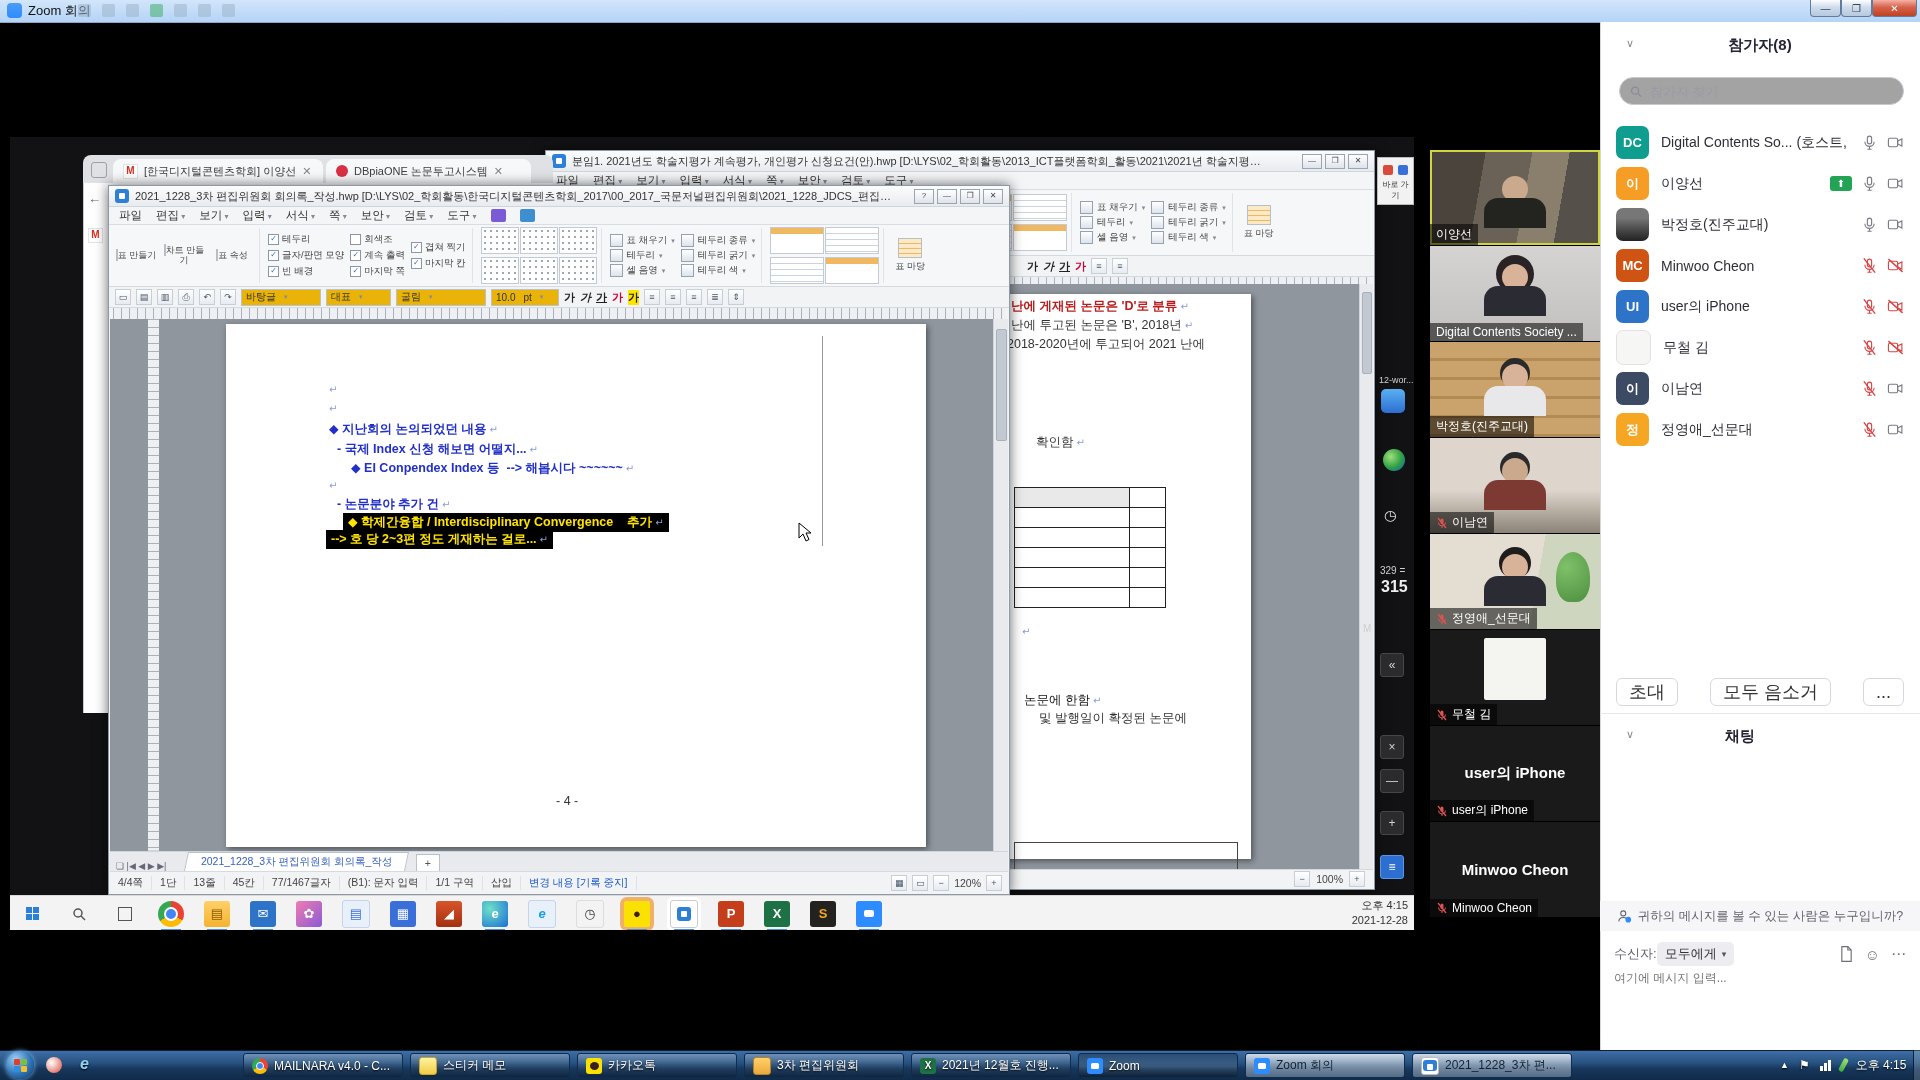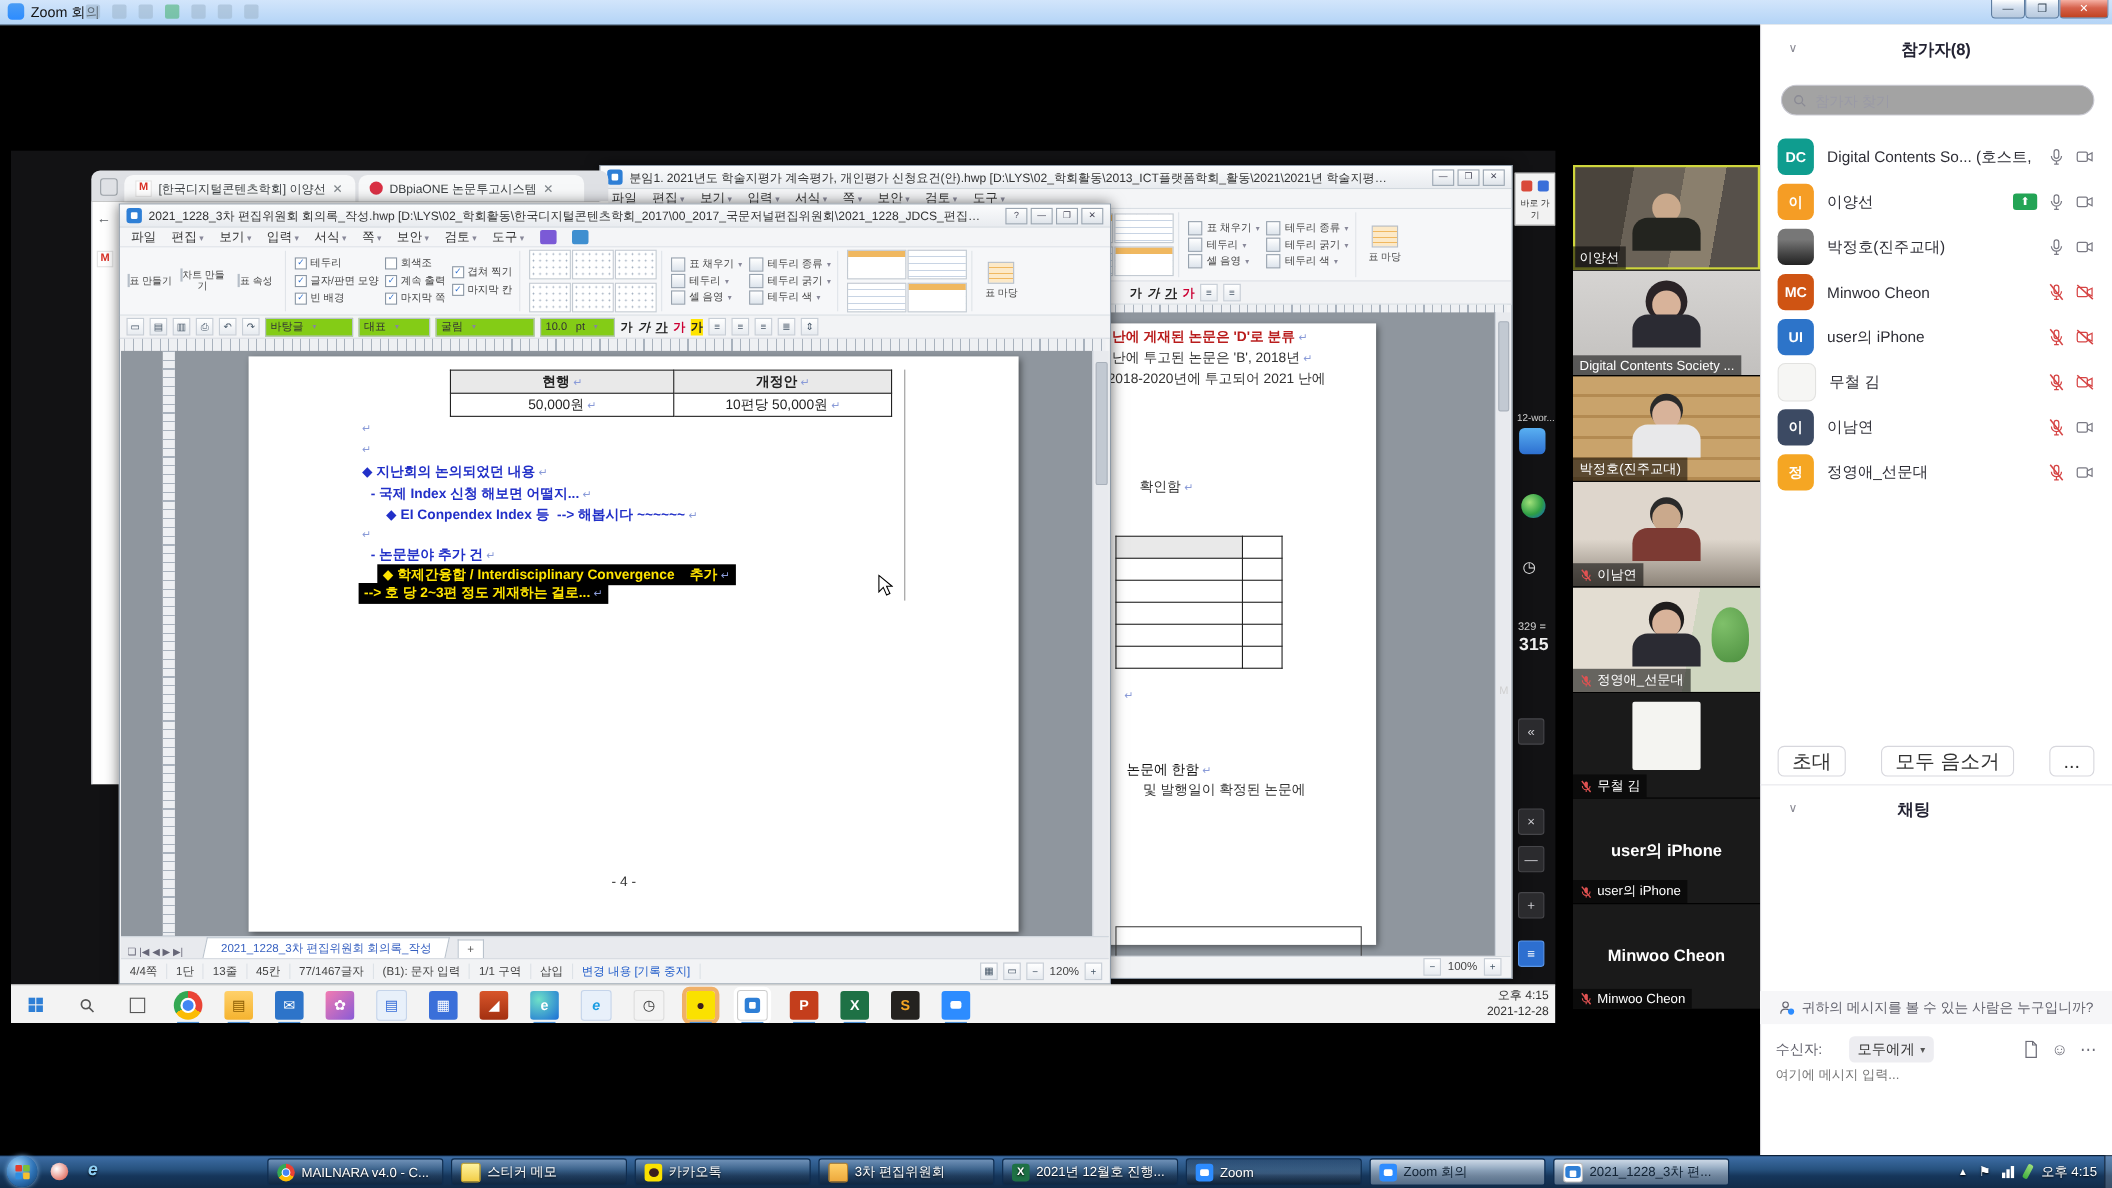--- a/index.html
+++ b/index.html
@@ -91,21 +91,21 @@
       repeating-linear-gradient(#fff 0 5px,#c8d4e4 5px 6px),repeating-linear-gradient(90deg,#ffffffcc 0 9px,#c8d4e4cc 9px 10px)}
   .stylegrid.hd{background:linear-gradient(#f0b860 0 6px,#fff 6px),repeating-linear-gradient(#0000 0 5px,#c8d4e4 5px 6px)}
   .ddcol{display:flex;flex-direction:column;justify-content:center;gap:2px}
   .dditem{display:flex;align-items:center;gap:4px;font-size:9.5px;color:#444;white-space:nowrap}
   .dditem .sw{width:11px;height:11px;border:1px solid #97a2ae;background:linear-gradient(#fff,#dde4ec)}
   .dditem::after{content:"▾";font-size:7px;color:#889}
   .gallery{width:40px;font-size:9px;color:#444;text-align:center;display:flex;flex-direction:column;justify-content:center;gap:2px}
   .gallery .gg{width:22px;height:18px;margin:0 auto;border:1px solid #b6bec8;background:
       repeating-linear-gradient(#fce9c8 0 4px,#f0b860 4px 5px)}
   .fmtbar{height:20px;background:#f2f3f5;border-bottom:1px solid #d5dae0;display:flex;align-items:center;gap:5px;padding:0 6px;font-size:10px;color:#444}
-  .fsel{border:1px solid #b9c2cc;background:#84cc16;height:15px;display:flex;align-items:center;gap:8px;padding:0 4px;font-size:10px;color:#333}
+  .fsel{border:1px solid #b9c2cc;background:#eab308;height:15px;display:flex;align-items:center;gap:8px;padding:0 4px;font-size:10px;color:#333}
   .fsel::after{content:"▾";font-size:7px;color:#889}
   .fico{width:14px;height:14px;border:1px solid #c7ced6;background:linear-gradient(#fff,#e7ebf0);font-size:9px;color:#456;
         display:flex;align-items:center;justify-content:center}
   .ga{font-weight:bold;color:#222;font-size:11px}
   .ruler{background:#eef0f3;border-bottom:1px solid #cfd5dc;background-image:repeating-linear-gradient(90deg,#a9b2bd 0 1px,transparent 1px 8px)}
   .docarea{background:#8f969e}
   .page{background:#fff;box-shadow:2px 2px 6px rgba(0,0,0,.45)}
   .dtable{position:absolute;border:1.5px solid #222;border-collapse:collapse}
   .dtable td{border:1px solid #222;text-align:center;font-size:12.5px;color:#222;padding:0}
   .dtable .hd{background:#e9e9e9;font-weight:bold}
@@ -484,32 +484,20 @@
       <span class="fico">≡</span>
       <span class="fico">≣</span>
       <span class="fico">⇕</span>
     </div>
     <div class="ruler" style="height:12px;margin:0 4px"></div>
 
     <div class="docarea" style="position:absolute;left:1px;top:133px;right:15px;bottom:43px;overflow:hidden">
       <div class="ruler" style="position:absolute;left:38px;top:0;bottom:0;width:11px;background-image:repeating-linear-gradient(#a9b2bd 0 1px,transparent 1px 8px)"></div>
       <div class="page" style="position:absolute;left:116px;top:5px;width:700px;height:523px">
 
-        <table class="dtable" style="left:183px;top:12px;width:402px">
-          <tbody>
-              <tr>
-            <td class="hd para" style="width:204px;height:20px">현행</td>
-            <td class="hd para" style="width:198px">개정안</td>
-          </tr>
-          <tr>
-            <td class="para" style="height:20px">50,000원</td>
-            <td class="para">10편당  50,000원</td>
-          </tr>
-        </tbody>
-          </table>
         <div style="position:absolute;left:596px;top:12px;width:1px;height:210px;background:#999"></div>
         <div class="dline para" style="left:100px;top:58px"></div>
         <div class="dline para" style="left:100px;top:77px"></div>
         <div class="dline para" style="left:103px;top:97px">◆ 지난회의 논의되었던 내용</div>
         <div class="dline para" style="left:111px;top:117px">- 국제 Index 신청 해보면 어떨지...</div>
         <div class="dline para" style="left:125px;top:136px">◆ EI Conpendex Index 등  --&gt; 해봅시다 ~~~~~~</div>
         <div class="dline para" style="left:100px;top:154px"></div>
         <div class="dline para" style="left:111px;top:172px">- 논문분야 추가 건</div>
         <div class="dhl para" style="left:117px;top:189px">◆ 학제간융합 / Interdisciplinary Convergence    추가</div>
         <div class="dhl para" style="left:100px;top:206px">--&gt; 호 당 2~3편 정도 게재하는 걸로...</div>
@@ -854,21 +842,21 @@
 <div class="abs phead" style="left:1600px;top:727px;width:280px">채팅</div>
 
 <div class="abs banner">
   <svg width="15" height="15" viewBox="0 0 24 24">
       <circle cx="10" cy="7" r="4" fill="none" stroke="#63636e" stroke-width="1.7"></circle>
       <path d="M3 20c0-4 3-6.5 7-6.5s7 2.5 7 6.5" fill="none" stroke="#63636e" stroke-width="1.7"></path>
       <circle cx="18" cy="17" r="4.5" fill="#2d8cff"></circle>
     </svg>
   <span>귀하의 메시지를 볼 수 있는 사람은 누구입니까?</span>
 </div>
-<div class="abs" style="left:1614px;top:942px;width:292px;display:flex;align-items:center;gap:24px">
+<div class="abs" style="left:1614px;top:942px;width:292px;display:flex;align-items:center;gap:0">
   <span style="font-size:13px;color:#63636e">수신자:</span>
   <span class="pill">
       <span>모두에게</span>
       <span style="font-size:9px;color:#555">▾</span>
     </span>
   <span style="margin-left:auto;display:flex;gap:11px;align-items:center">
     <svg width="15" height="16" viewBox="0 0 20 24">
         <path d="M3 1h9l5 5v17H3z" fill="none" stroke="#6d6d78" stroke-width="1.7"></path>
         <path d="M12 1v5h5" fill="none" stroke="#6d6d78" stroke-width="1.7"></path>
       </svg>

